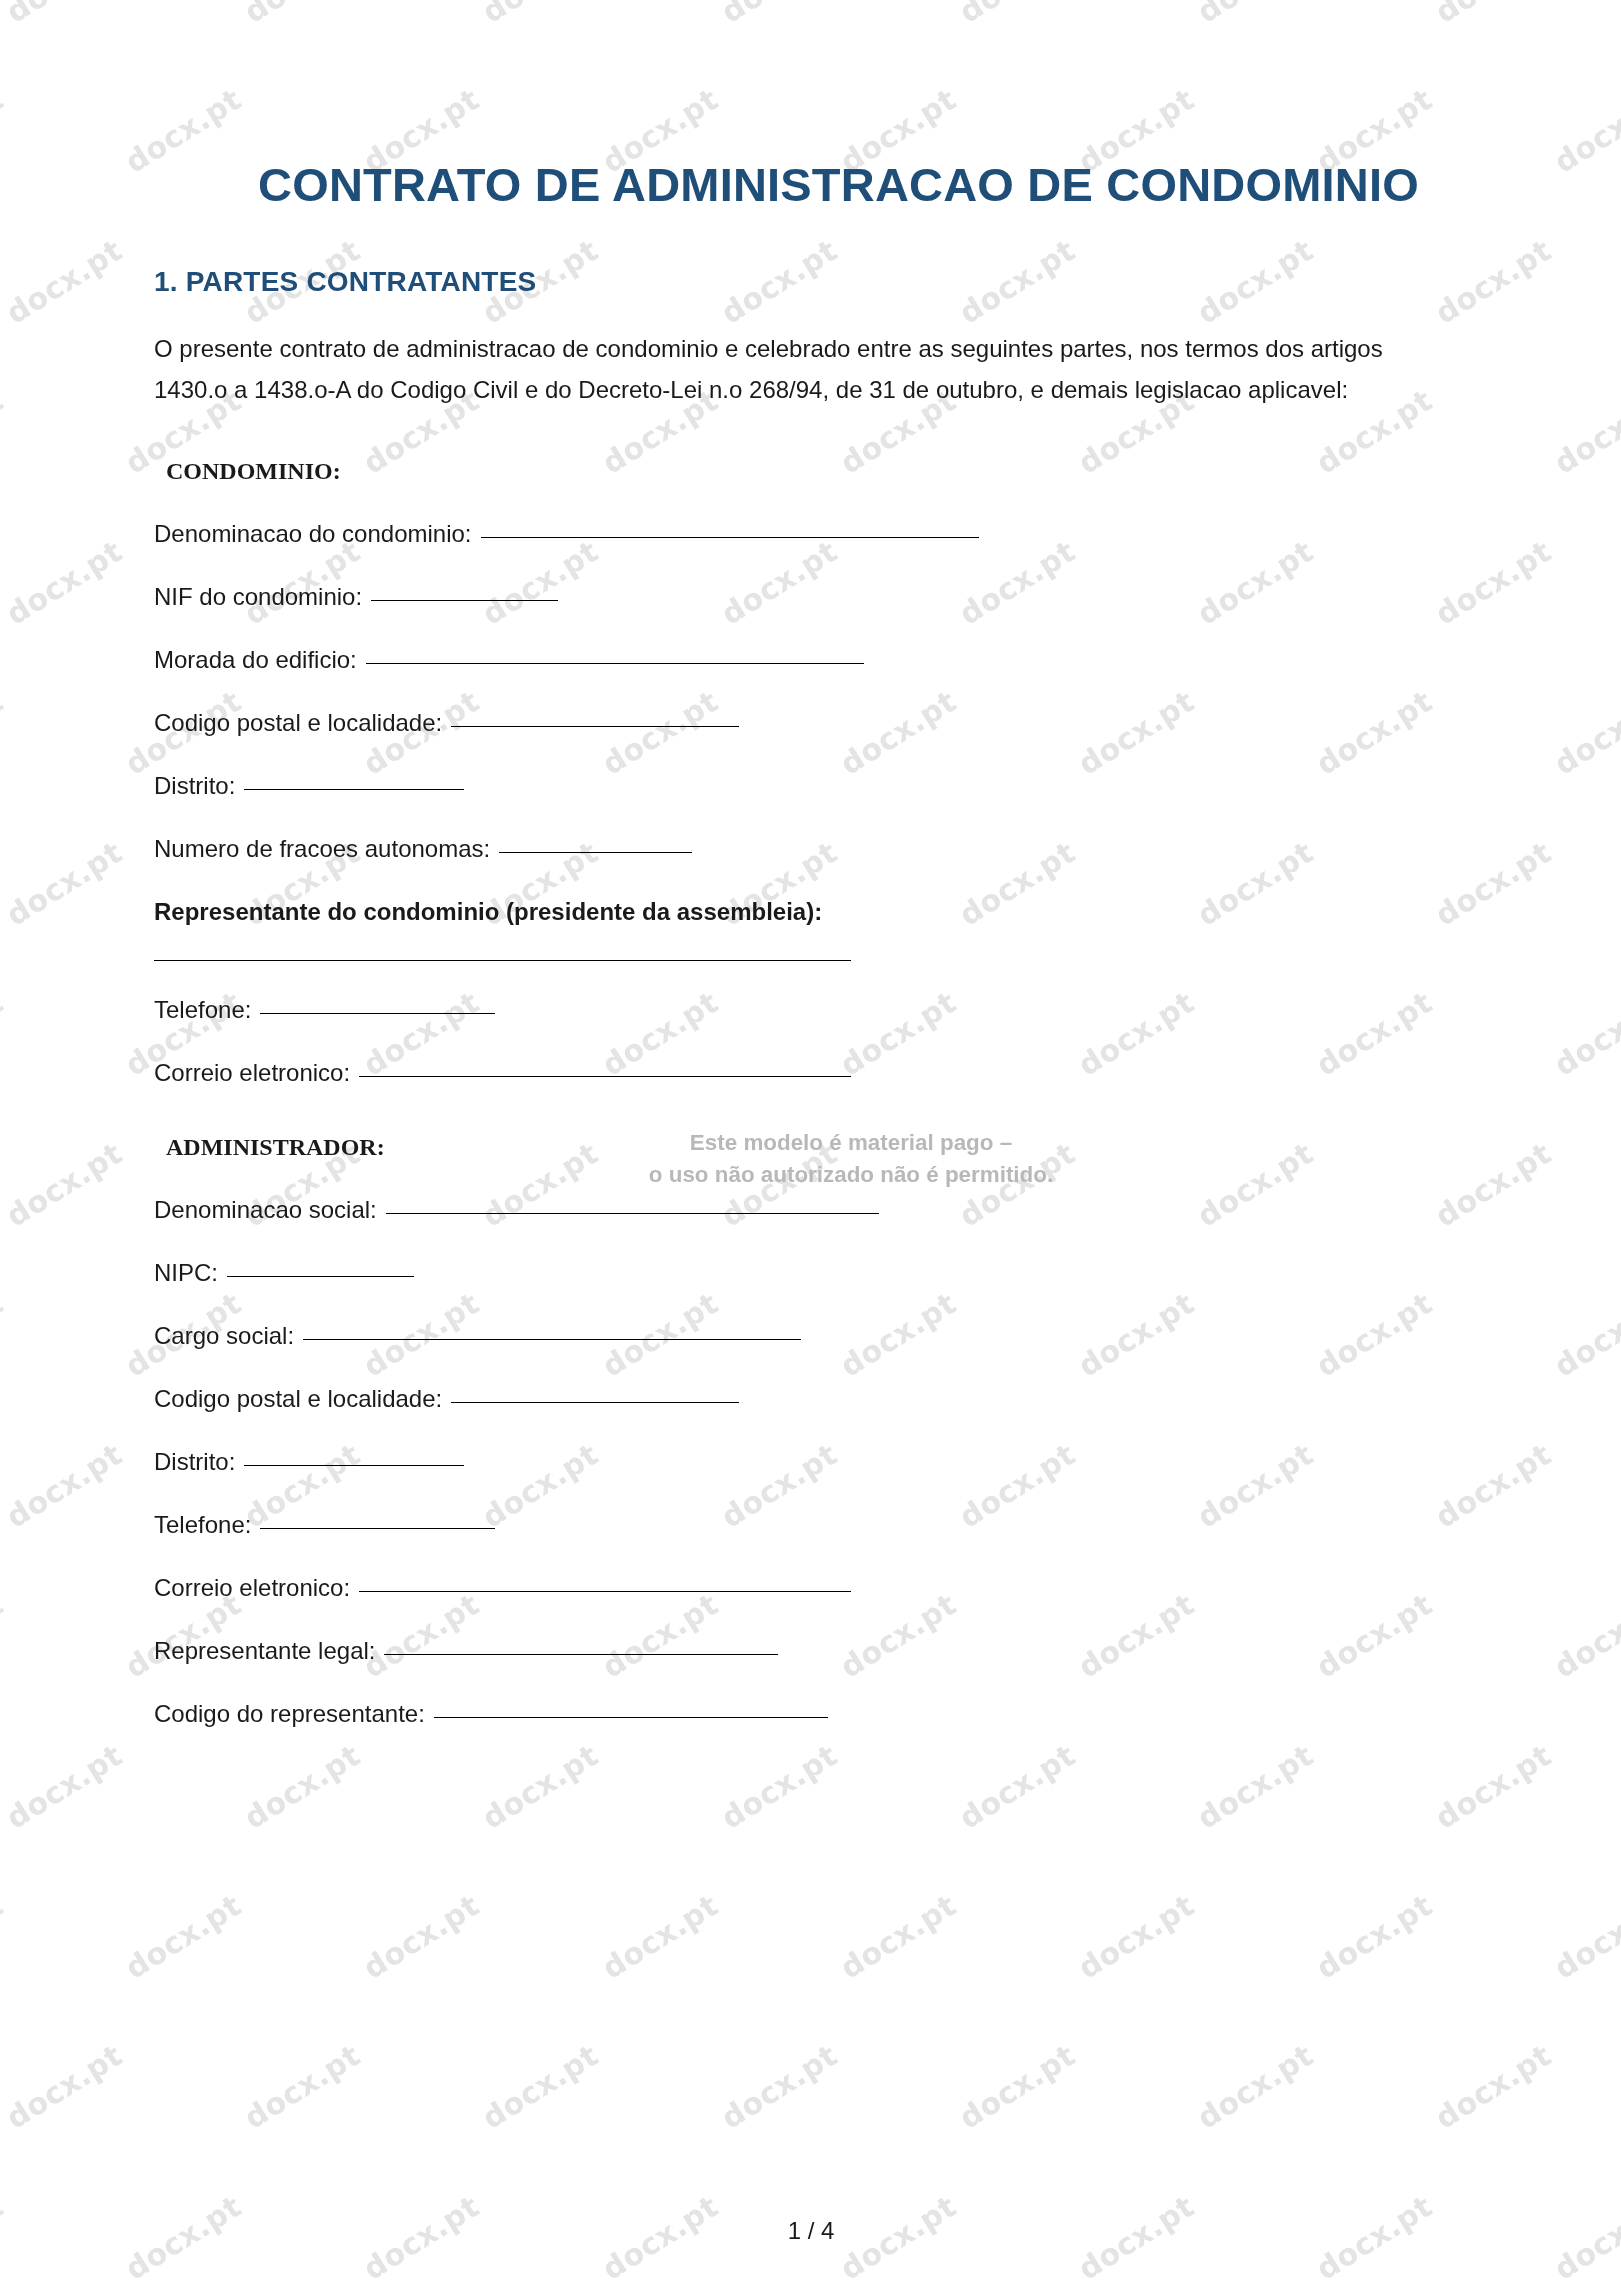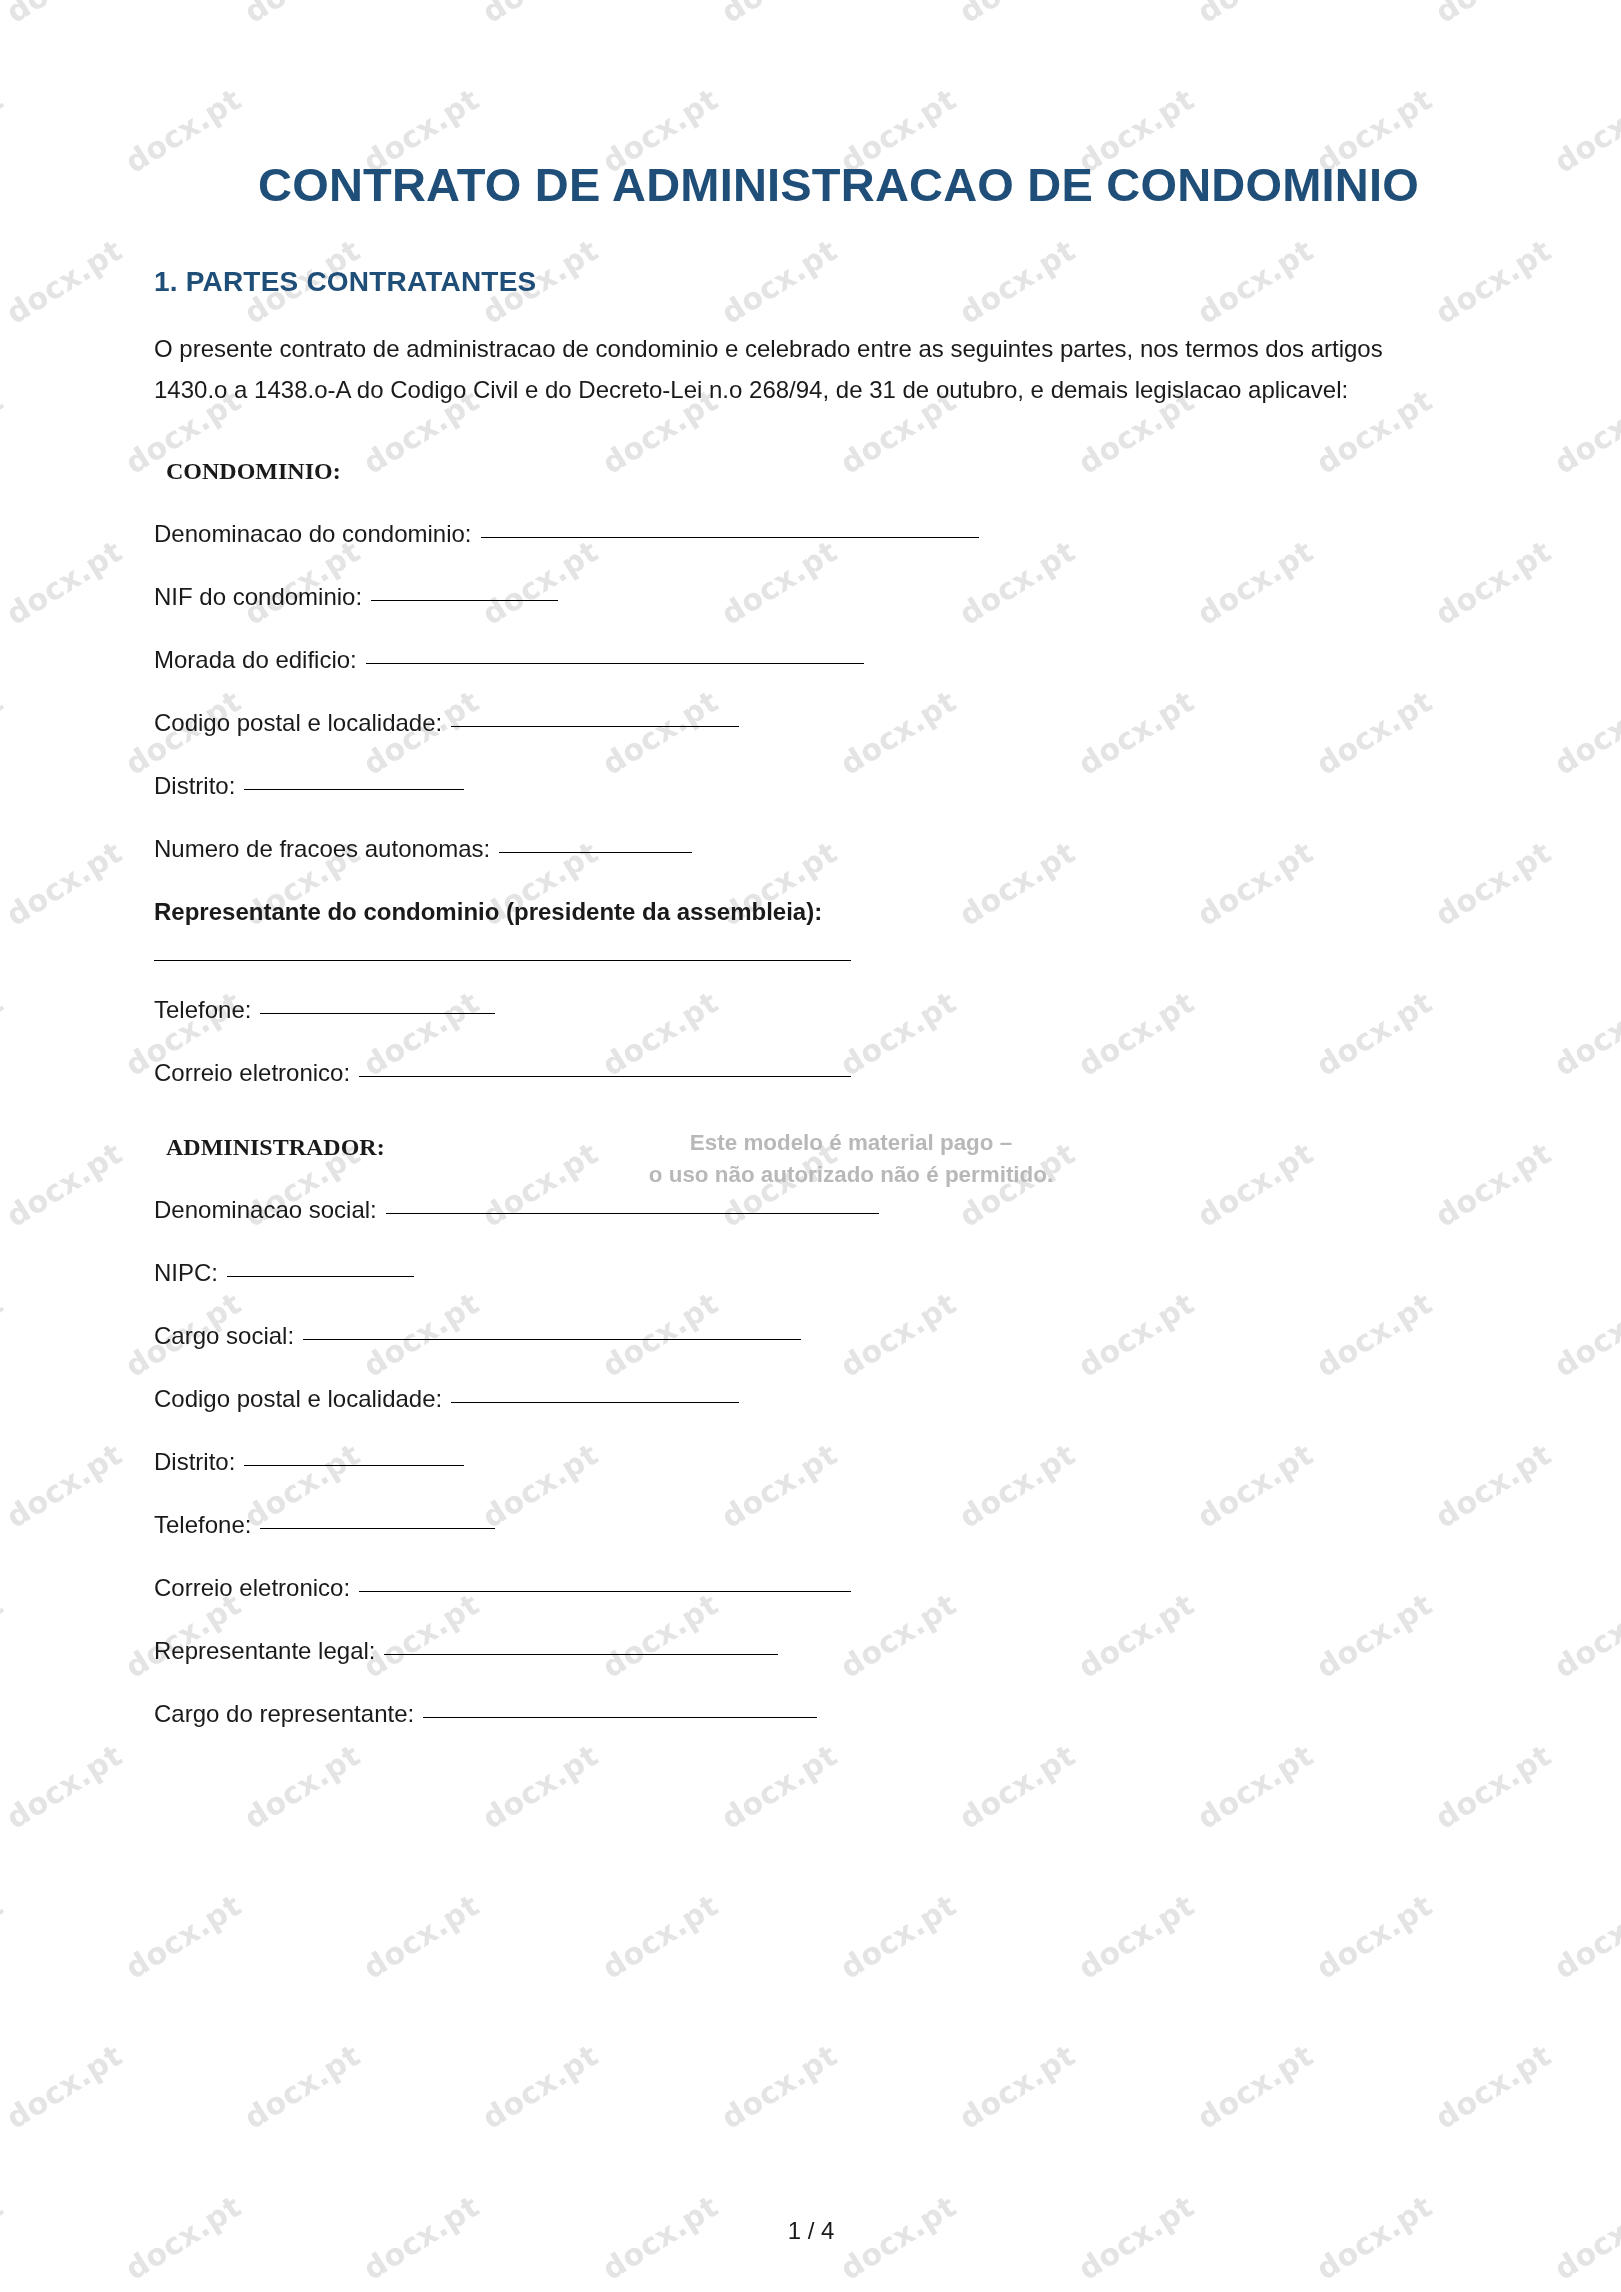--- a/index.html
+++ b/index.html
@@ -299,21 +299,21 @@
 
     <div id="administrador-fields">
         <div class="field-row"><span class="field-label">Denominacao social:</span><span class="field-rule" style="width: 493px;"></span></div>
         <div class="field-row"><span class="field-label">NIPC:</span><span class="field-rule" style="width: 187px;"></span></div>
         <div class="field-row"><span class="field-label">Cargo social:</span><span class="field-rule" style="width: 498px;"></span></div>
         <div class="field-row"><span class="field-label">Codigo postal e localidade:</span><span class="field-rule" style="width: 288px;"></span></div>
         <div class="field-row"><span class="field-label">Distrito:</span><span class="field-rule" style="width: 220px;"></span></div>
         <div class="field-row"><span class="field-label">Telefone:</span><span class="field-rule" style="width: 235px;"></span></div>
         <div class="field-row"><span class="field-label">Correio eletronico:</span><span class="field-rule" style="width: 492px;"></span></div>
         <div class="field-row"><span class="field-label">Representante legal:</span><span class="field-rule" style="width: 394px;"></span></div>
-        <div class="field-row"><span class="field-label">Cargo do representante:</span><span class="field-rule" style="width: 394px;"></span></div>
+        <div class="field-row"><span class="field-label">Codigo do representante:</span><span class="field-rule" style="width: 394px;"></span></div>
       </div>
 
   </div>
 
   <div class="paid-notice">
     <div>Este modelo é material pago –</div>
     <div>o uso não autorizado não é permitido.</div>
   </div>
 
   <div class="page-footer">1 / 4</div>

